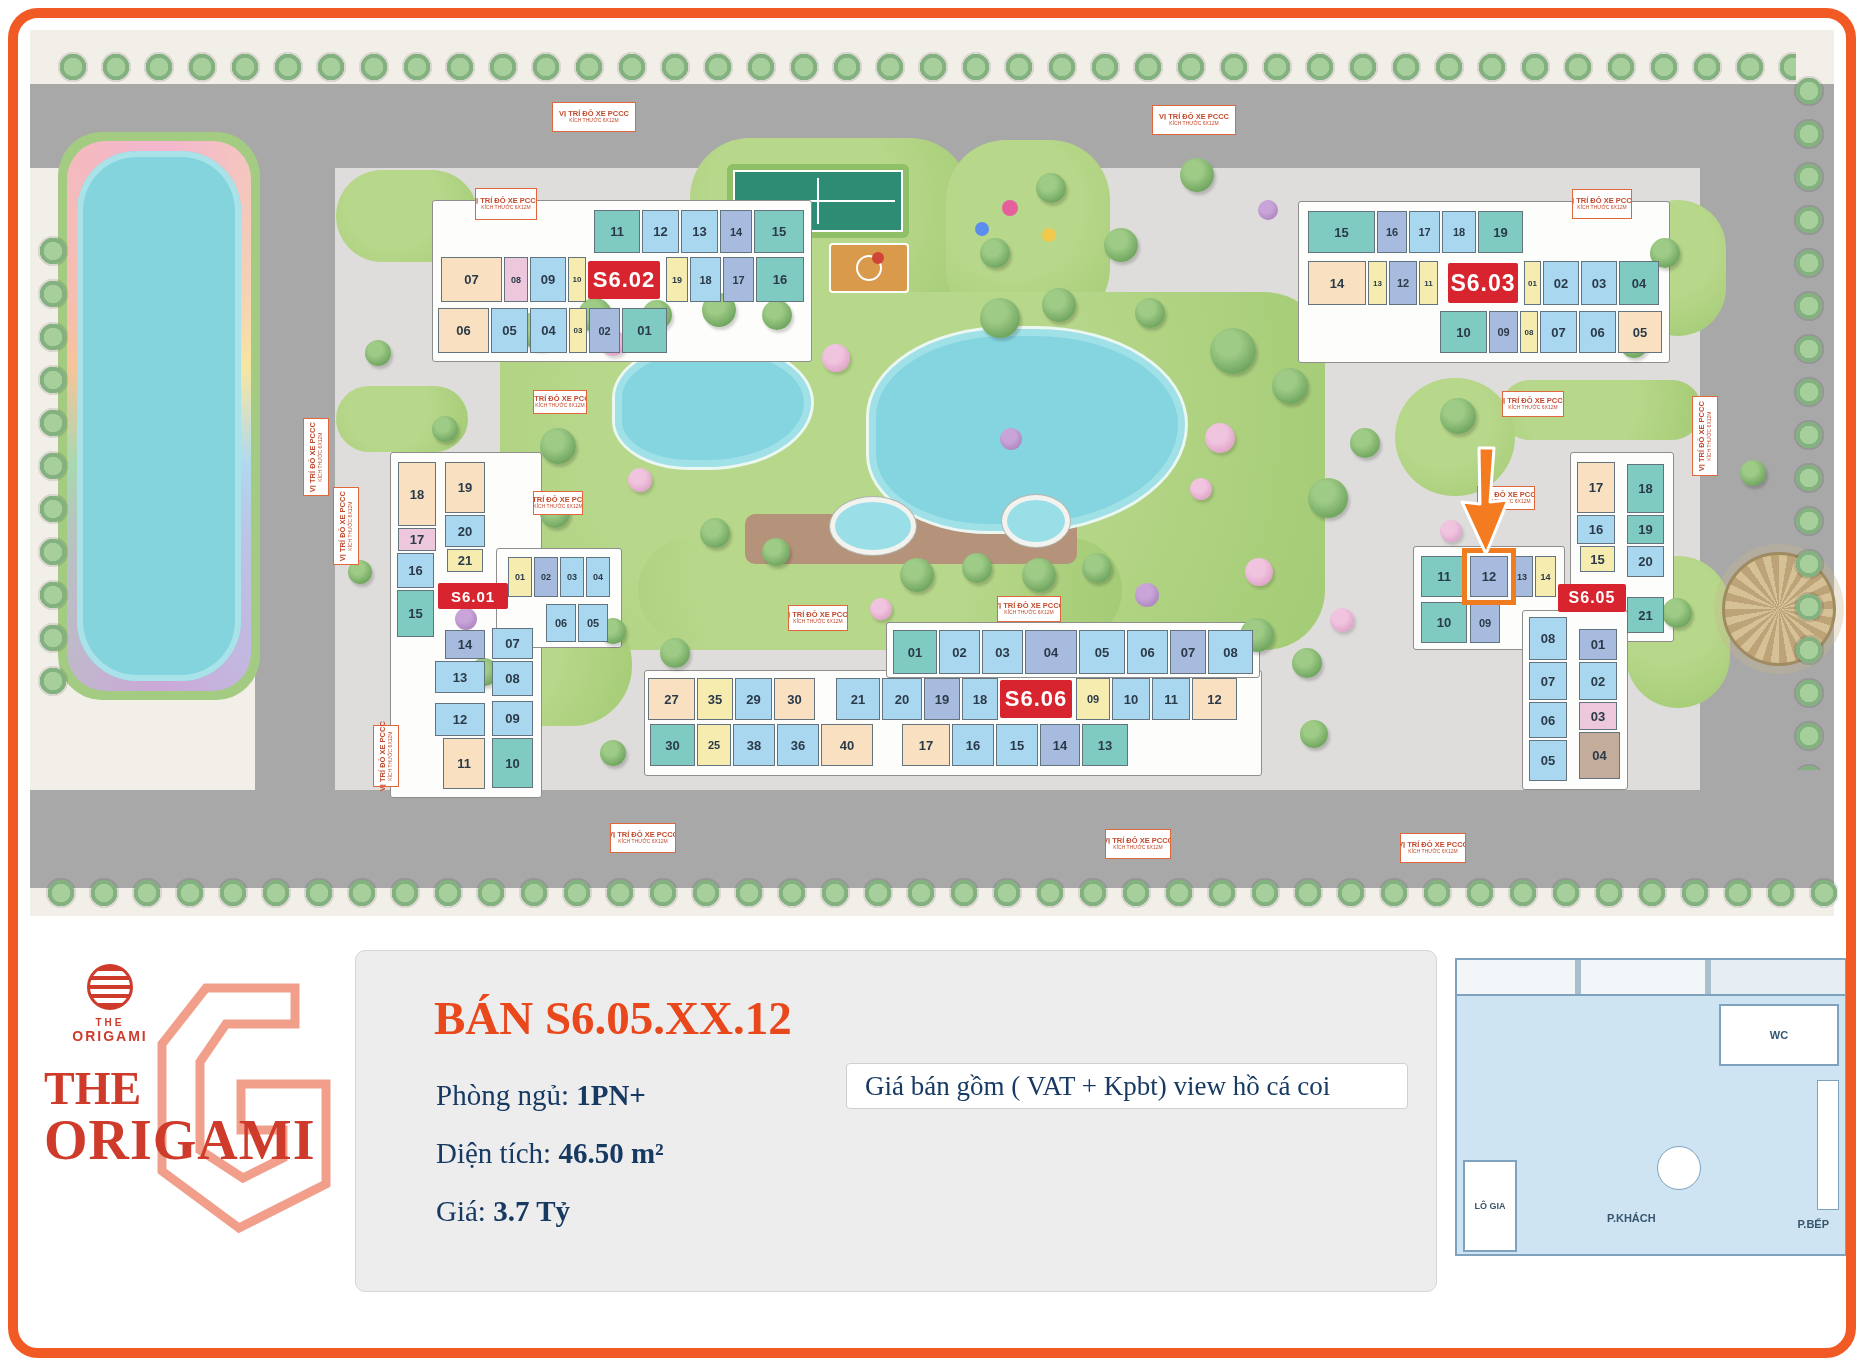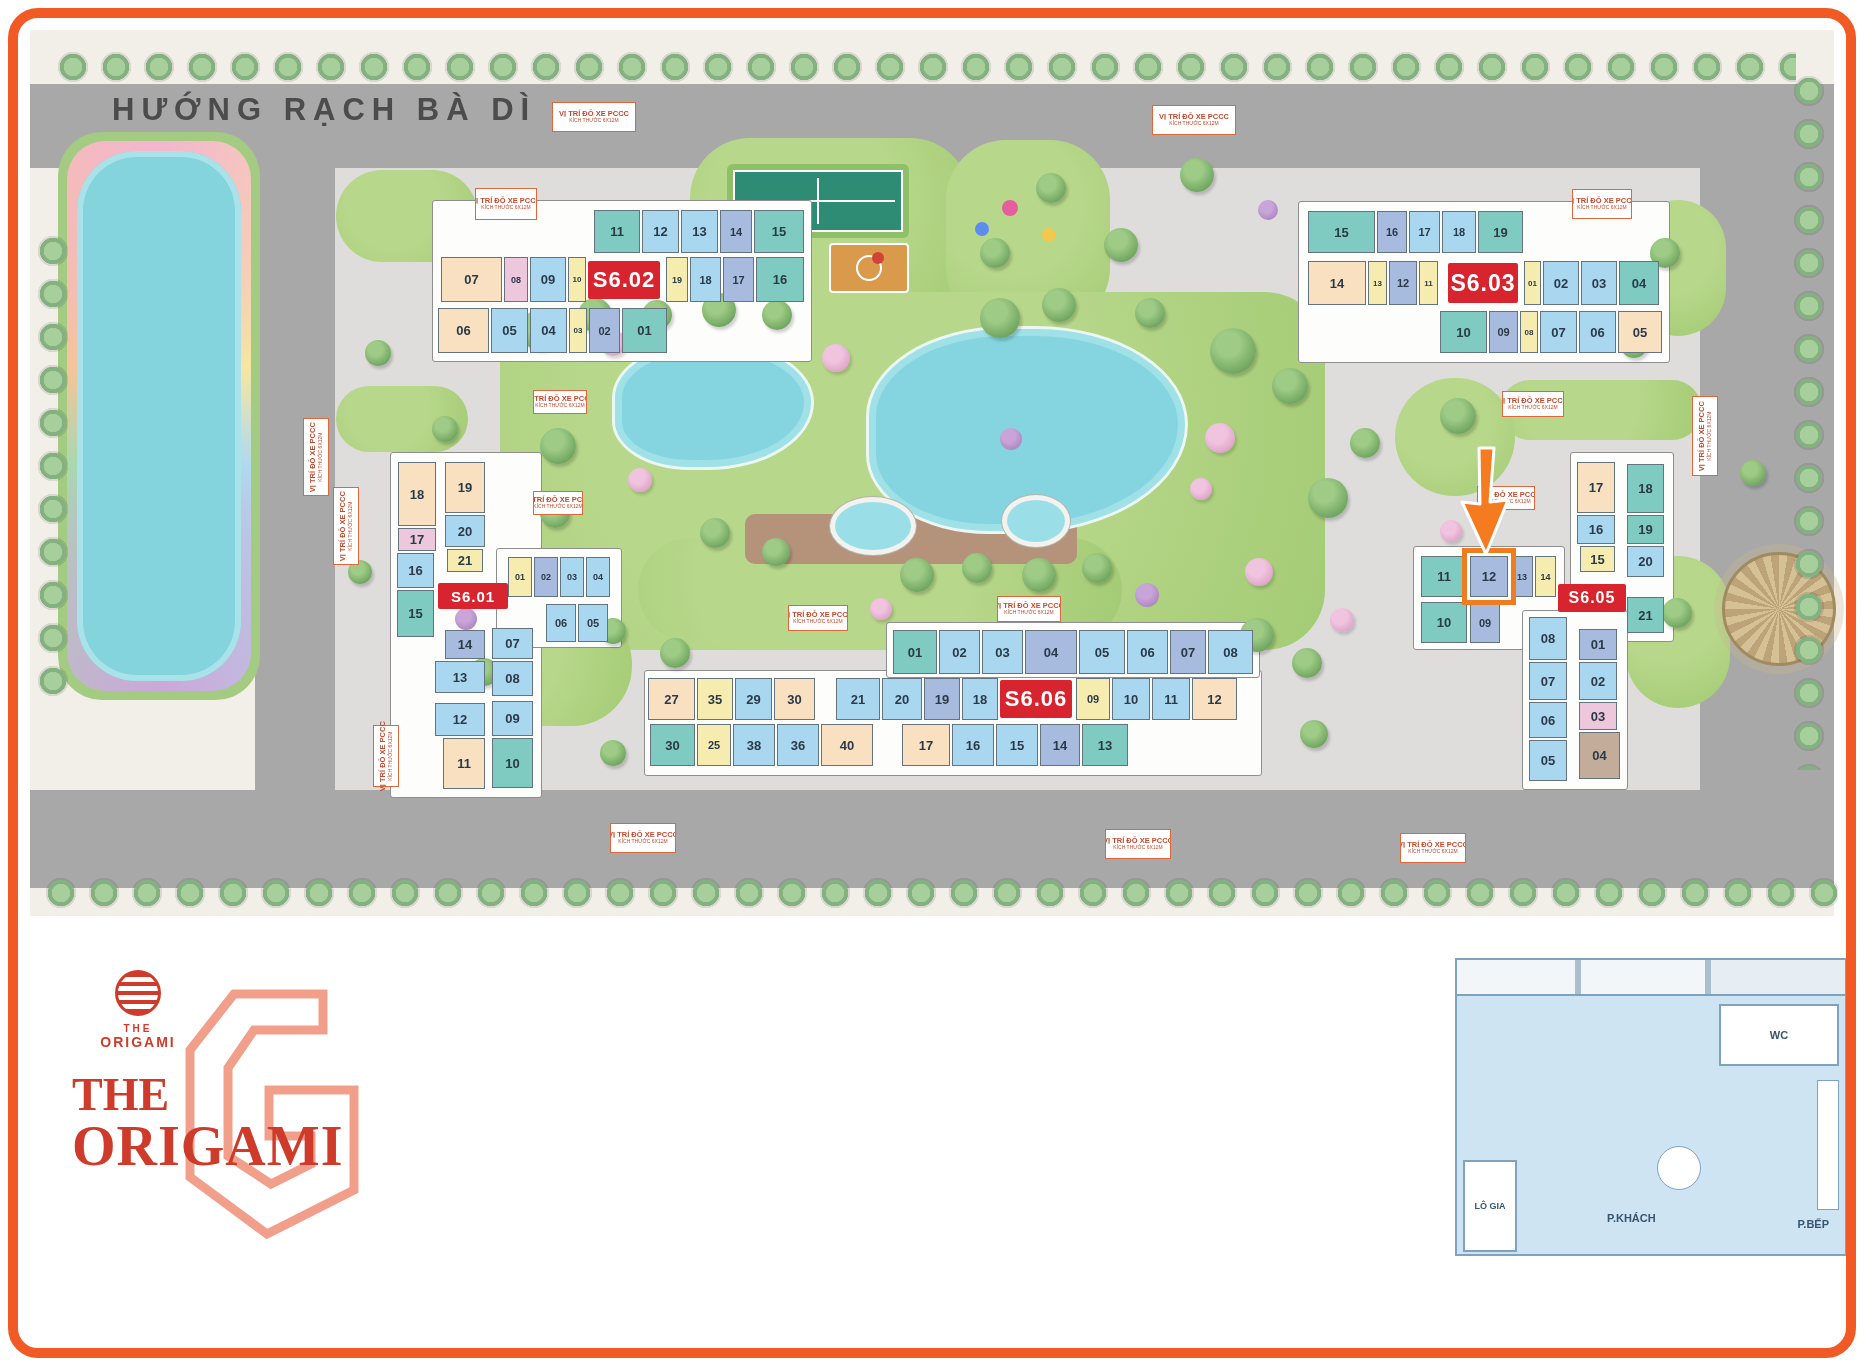--- a/index.html
+++ b/index.html
@@ -52,21 +52,21 @@
   .marker.vert{overflow:visible;}
   .marker.vert .mwrap{transform:rotate(-90deg);}
   .mwrap{line-height:1.15;white-space:nowrap;}
   .marker .l1{font-size:7.5px;font-weight:bold;}
   .marker .l2{font-size:5px;}
   #site-title{position:absolute;left:112px;top:92px;font-size:31px;font-weight:800;
               letter-spacing:7px;color:#4c4c4c;z-index:4;}
   .arrow{position:absolute;z-index:8;}
   
   #panel{position:absolute;left:0;top:918px;width:1864px;height:448px;background:#fff;}
-  #logo{position:absolute;left:44px;top:52px;width:280px;height:330px;margin-left:28px;}
+  #logo{position:absolute;left:44px;top:46px;width:280px;height:330px;}
   .logo-g{position:absolute;left:96px;top:2px;z-index:0;opacity:.9;}
   .logo-head{position:relative;z-index:1;width:132px;text-align:center;}
   .logo-ico{display:inline-block;width:46px;height:46px;border-radius:50%;border:3px solid #cf3b2b;
             background:repeating-linear-gradient(180deg,#cf3b2b 0 4px,#fff 4px 9px);}
   .logo-sm1{color:#cf3b2b;font-weight:bold;font-size:10px;letter-spacing:3px;margin-top:3px;}
   .logo-sm2{color:#cf3b2b;font-weight:bold;font-size:14px;letter-spacing:2px;}
   .logo-the{position:relative;z-index:1;font-family:"Liberation Serif",serif;color:#cf3b2b;
             font-size:46px;font-weight:bold;margin-top:22px;line-height:1.0;}
   .logo-origami{position:relative;z-index:1;font-family:"Liberation Serif",serif;color:#cf3b2b;
             font-size:56px;font-weight:bold;line-height:1.0;letter-spacing:1px;}
@@ -96,21 +96,20 @@
             display:flex;align-items:center;justify-content:center;font-size:9px;text-align:center;}
   .fp-living{left:150px;top:252px;}
   .fp-kitchen{right:16px;top:258px;}
   .fp-counter{right:6px;top:120px;width:22px;height:130px;background:#fff;border:1px solid #7fa3bf;}
   .fp-table{left:200px;top:186px;width:44px;height:44px;border-radius:50%;background:#fff;border:1px solid #7fa3bf;}
 </style>
 </head>
 <body>
 
 <div id="map">
-  <div id="site-title">HƯỚNG RẠCH BÀ DÌ</div>
   <div class="arrow" style="left:1456px;top:446px;width:58px;height:112px;">
     <svg viewBox="0 0 58 112" width="58" height="112">
       <path d="M23 2 L38 2 L34 56 L52 54 L30 108 L6 56 L24 58 Z" fill="#F47B20" stroke="#fff" stroke-width="3" stroke-linejoin="round"></path>
     </svg>
   </div>
 <div class="mapbg" style="left: 30px; top: 30px; width: 1804px; height: 886px;"></div>
     <div class="road" style="left: 30px; top: 84px; width: 1804px; height: 84px;"></div>
     <div class="road" style="left: 30px; top: 790px; width: 1804px; height: 98px;"></div>
     <div class="road" style="left: 255px; top: 84px; width: 80px; height: 804px;"></div>
     <div class="road" style="left: 1700px; top: 84px; width: 134px; height: 804px;"></div>
@@ -436,20 +435,29 @@
     </svg>
     <div class="logo-head">
       <div class="logo-ico"></div>
       <div class="logo-sm1">THE</div>
       <div class="logo-sm2">ORIGAMI</div>
     </div>
     <div class="logo-the">THE</div>
     <div class="logo-origami">ORIGAMI</div>
   </div>
 
+  <div id="card">
+    <div class="card-title">BÁN S6.05.XX.12</div>
+    <div class="fields">
+      <div class="frow"><span>Phòng ngủ: </span><b>1PN+</b></div>
+      <div class="frow"><span>Diện tích: </span><b>46.50 m²</b></div>
+      <div class="frow"><span>Giá: </span><b>3.7 Tỷ</b></div>
+    </div>
+    <div class="note">Giá bán gồm ( VAT + Kpbt) view hồ cá coi</div>
+  </div>
 
   <div id="fp">
     <div class="fp-hall"></div>
     <div class="fp-wcroom">
       <span class="fp-lbl">WC</span>
     </div>
     <div class="fp-logia fp-lbl">LÔ GIA</div>
     <span class="fp-lbl fp-living">P.KHÁCH</span>
     <span class="fp-lbl fp-kitchen">P.BẾP</span>
     <div class="fp-counter"></div>

